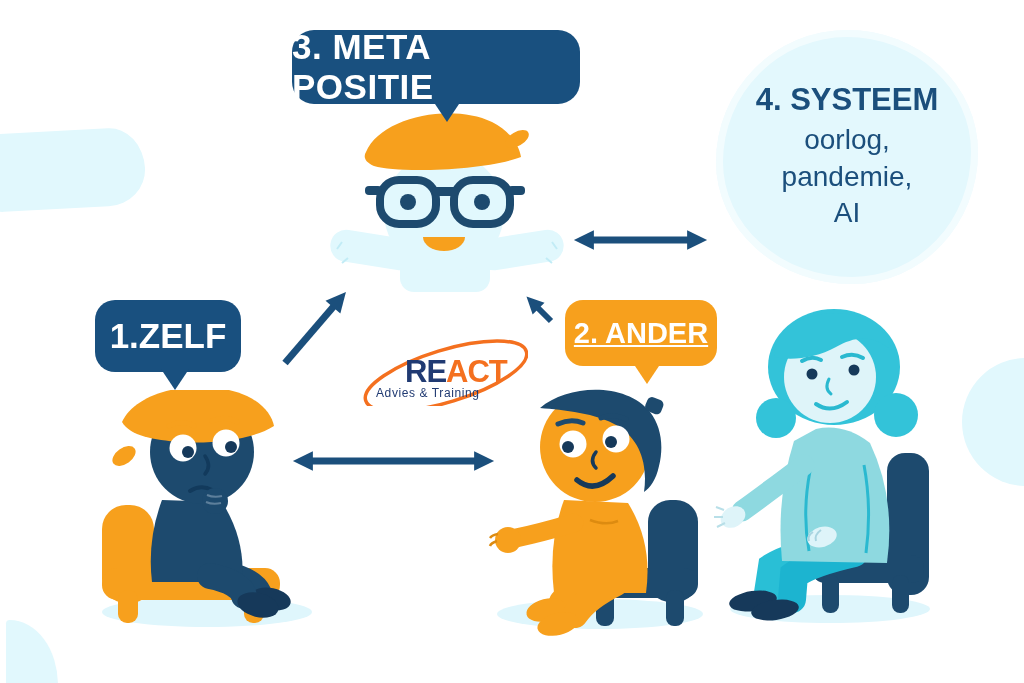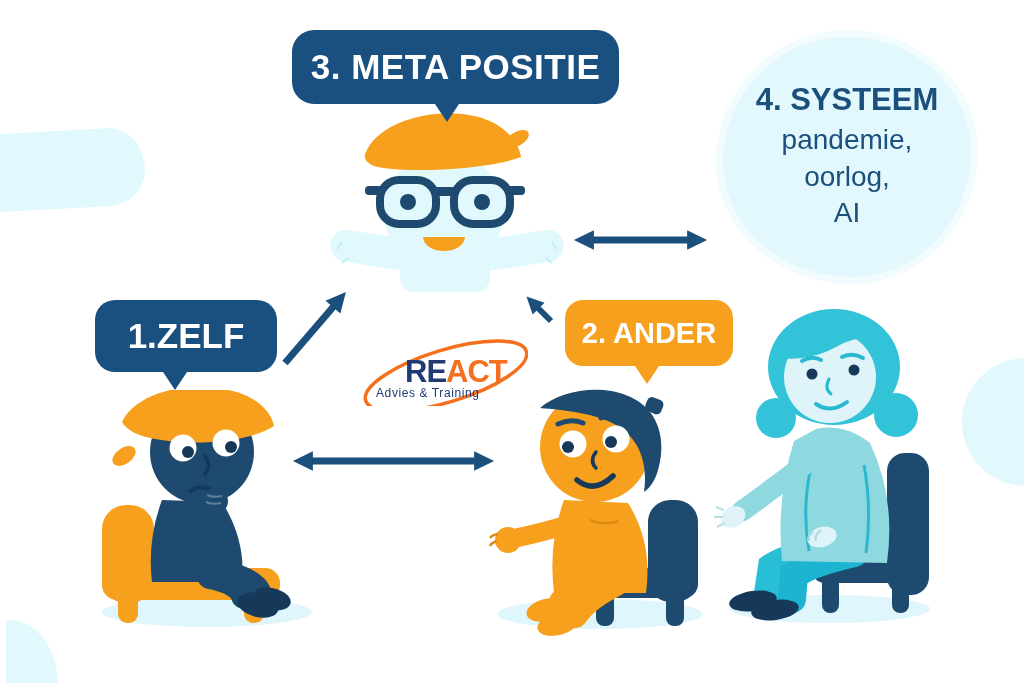--- a/index.html
+++ b/index.html
@@ -7,23 +7,23 @@
     position:relative;width:1024px;height:683px;overflow:hidden;background:#ffffff;
     font-family:"Liberation Sans", sans-serif;
   }
   .blob{position:absolute;background:#e1f8fd;}
   .blob-left{left:-30px;top:131px;width:175px;height:78px;border-radius:10px 44px 48px 40px / 10px 52px 46px 40px;transform:rotate(-3deg);}
   .blob-bottom-left{left:6px;top:620px;width:52px;height:70px;border-radius:4px 100% 0 0;}
   .blob-right{left:962px;top:358px;width:80px;height:128px;border-radius:64px 0 0 64px;}
   .bubble{position:absolute;display:flex;align-items:center;justify-content:center;color:#ffffff;font-weight:bold;}
   .bubble-navy{background:#19507f;}
   .bubble-orange{background:#f7a01d;}
-  .bubble-meta{left:292px;top:30px;width:327px;height:74px;border-radius:22px;font-size:35px;letter-spacing:.5px;}
-  .bubble-zelf{left:95px;top:300px;width:182px;height:72px;border-radius:20px;font-size:35px;}
-  .bubble-ander{left:565px;top:300px;width:168px;height:66px;border-radius:18px;font-size:29px;}
+  .bubble-meta{left:292px;top:30px;width:288px;height:74px;border-radius:22px;font-size:35px;letter-spacing:.5px;}
+  .bubble-zelf{left:95px;top:300px;width:146px;height:72px;border-radius:20px;font-size:35px;}
+  .bubble-ander{left:565px;top:300px;width:152px;height:66px;border-radius:18px;font-size:29px;text-decoration:underline;}
   .tail{position:absolute;width:28px;height:21px;clip-path:polygon(0 0,100% 0,50% 100%);}
   .tail-navy{background:#19507f;}
   .tail-orange{background:#f7a01d;}
   .tail-meta{left:433px;top:101px;}
   .tail-zelf{left:161px;top:369px;}
   .tail-ander{left:633px;top:363px;}
   .systeem{
     position:absolute;left:716px;top:30px;width:262px;height:254px;
     background:#e3f8fd;border-radius:50% 50% 48% 52% / 52% 48% 52% 48%;
     box-shadow:inset 0 0 0 7px rgba(255,255,255,.55);
@@ -81,22 +81,22 @@
       <rect x="37" y="74" width="17" height="9" rx="4" fill="#1d4a6e"></rect>
       <rect x="180" y="74" width="17" height="9" rx="4" fill="#1d4a6e"></rect>
     </g>
     <circle cx="80" cy="90" r="8" fill="#1d4a6e"></circle>
     <circle cx="154" cy="90" r="8" fill="#1d4a6e"></circle>
     <path d="M 95,125 A 21 14 0 0 0 137,125 Z" fill="#f7a01d"></path>
   </svg>
 
   <div class="systeem">
     <div class="title">4. SYSTEEM</div>
+    <div class="line">oorlog,</div>
     <div class="line">pandemie,</div>
-    <div class="line">oorlog,</div>
     <div class="line">AI</div>
   </div>
 
   <div class="bubble bubble-navy bubble-meta">
     <span>3. META POSITIE</span>
   </div>
   <div class="tail tail-navy tail-meta"></div>
 
   <div class="bubble bubble-navy bubble-zelf">
     <span>1.ZELF</span>

